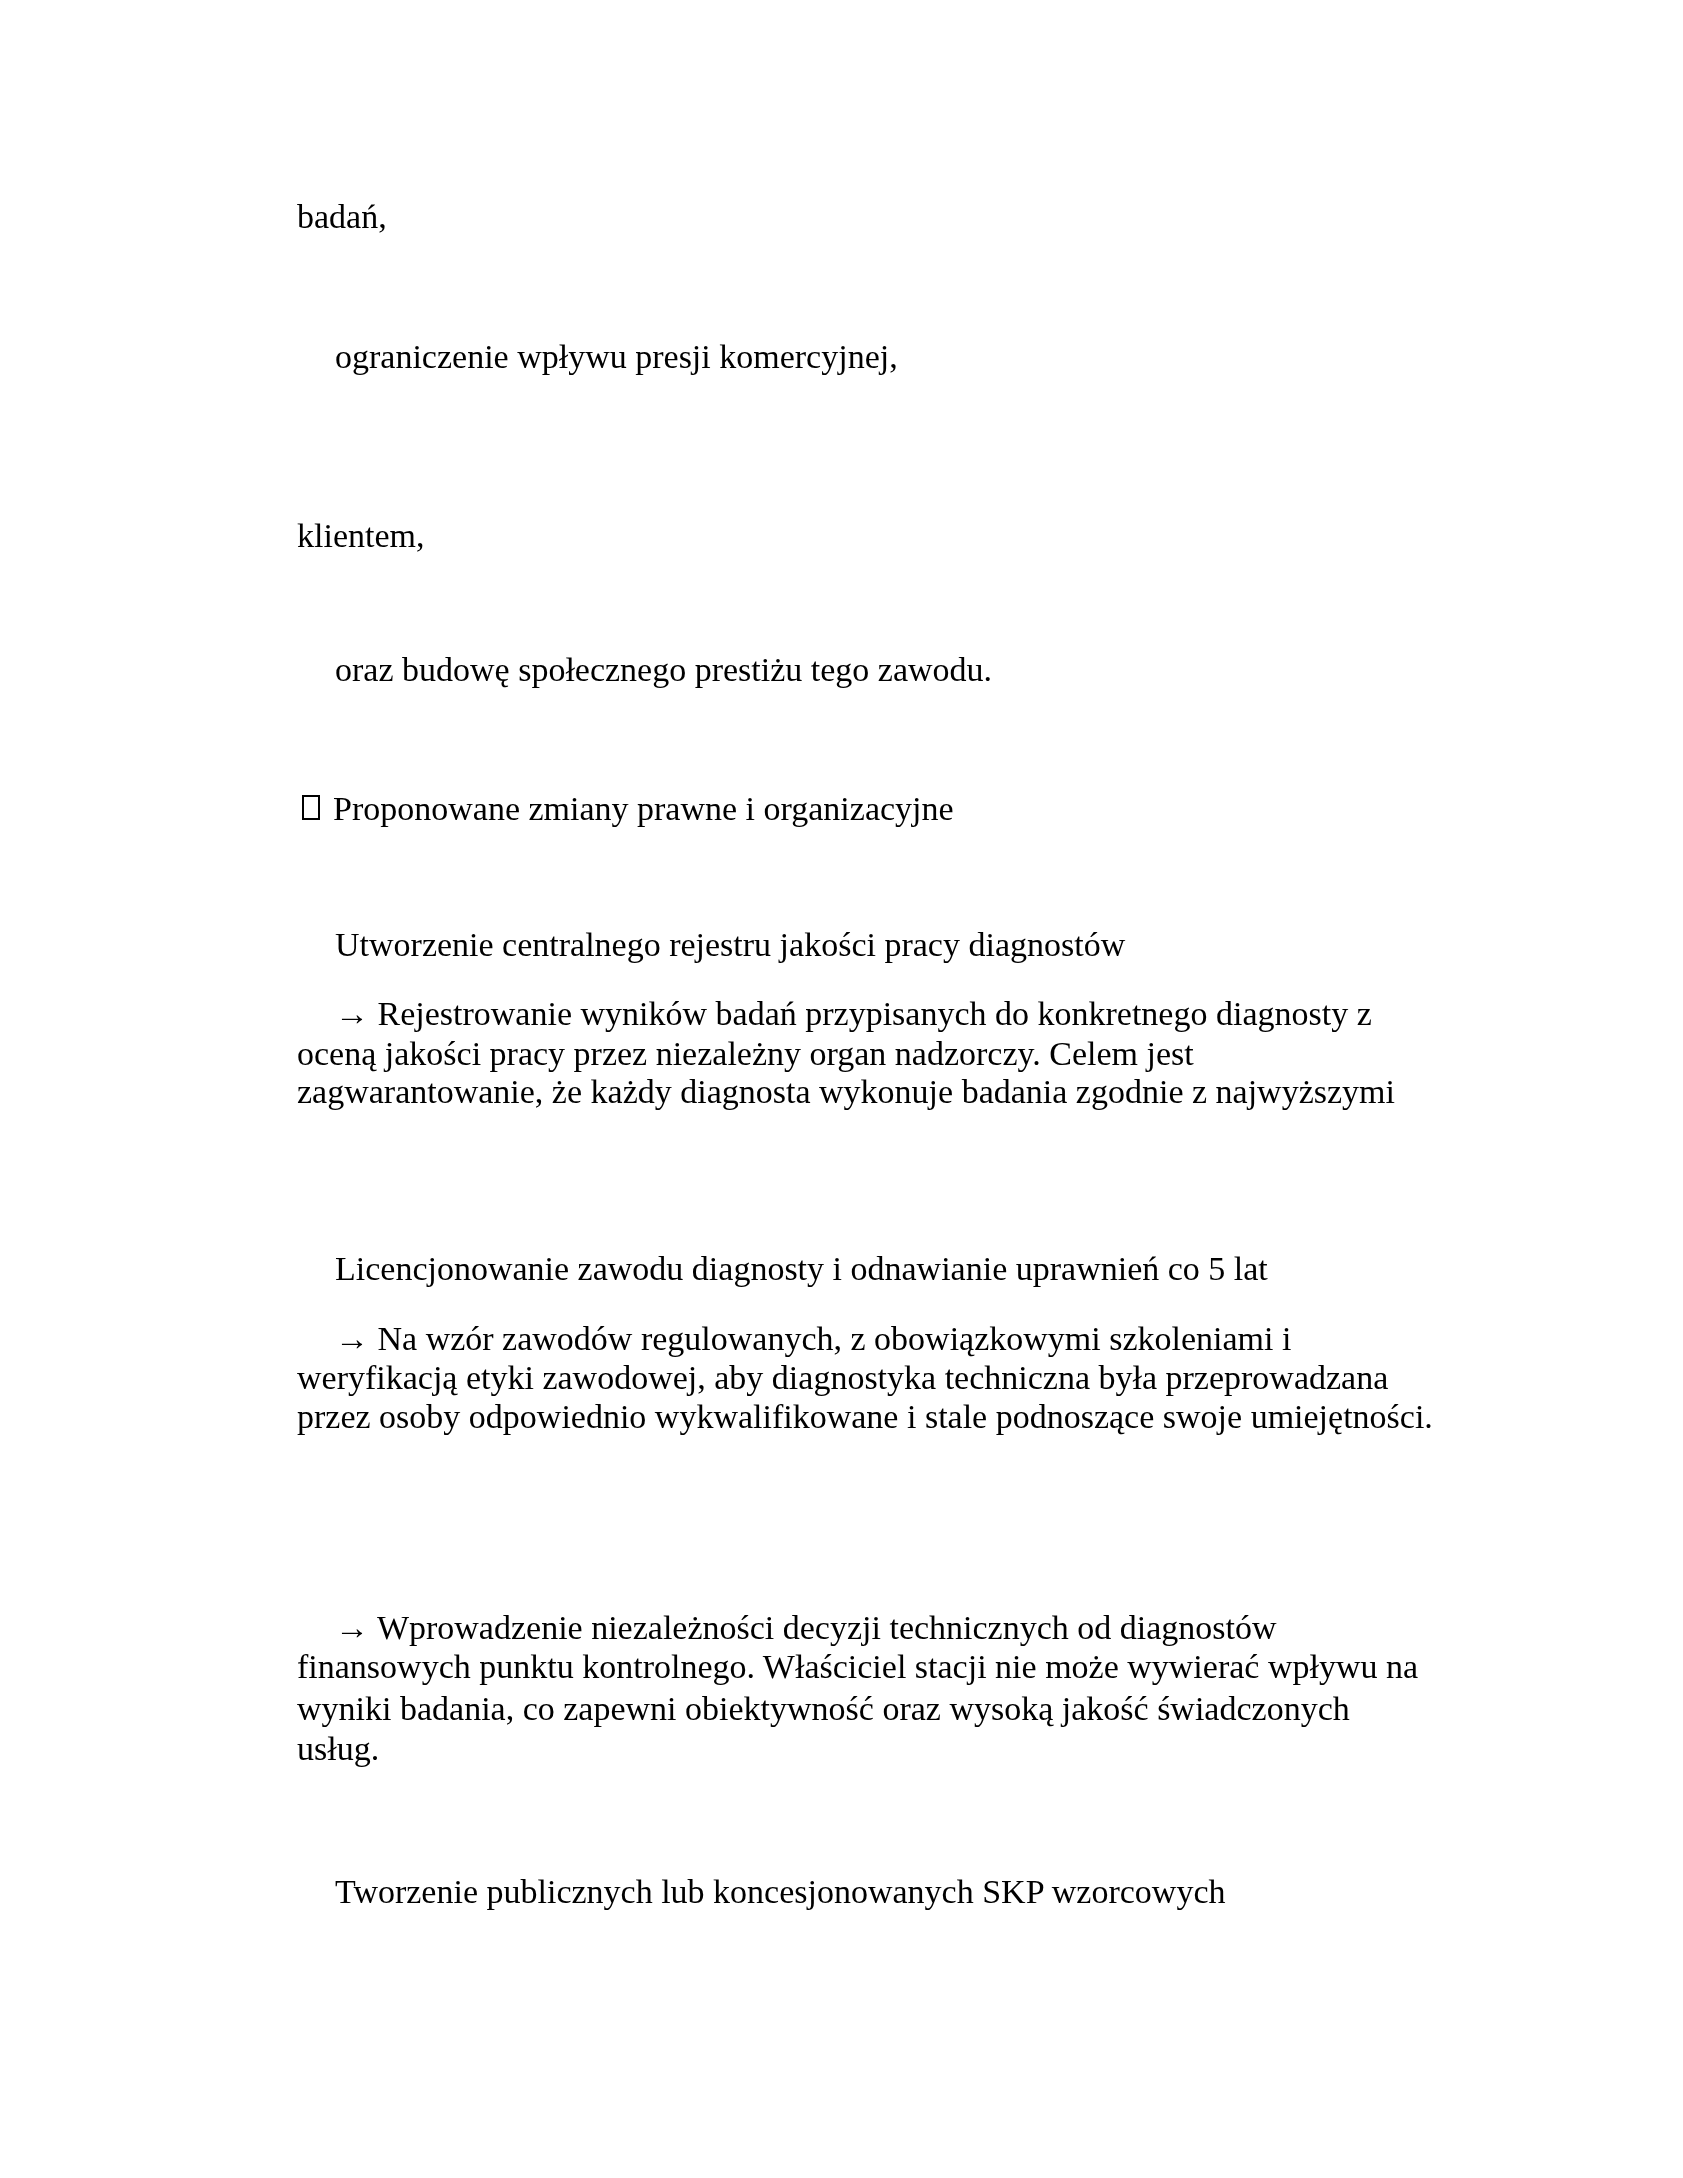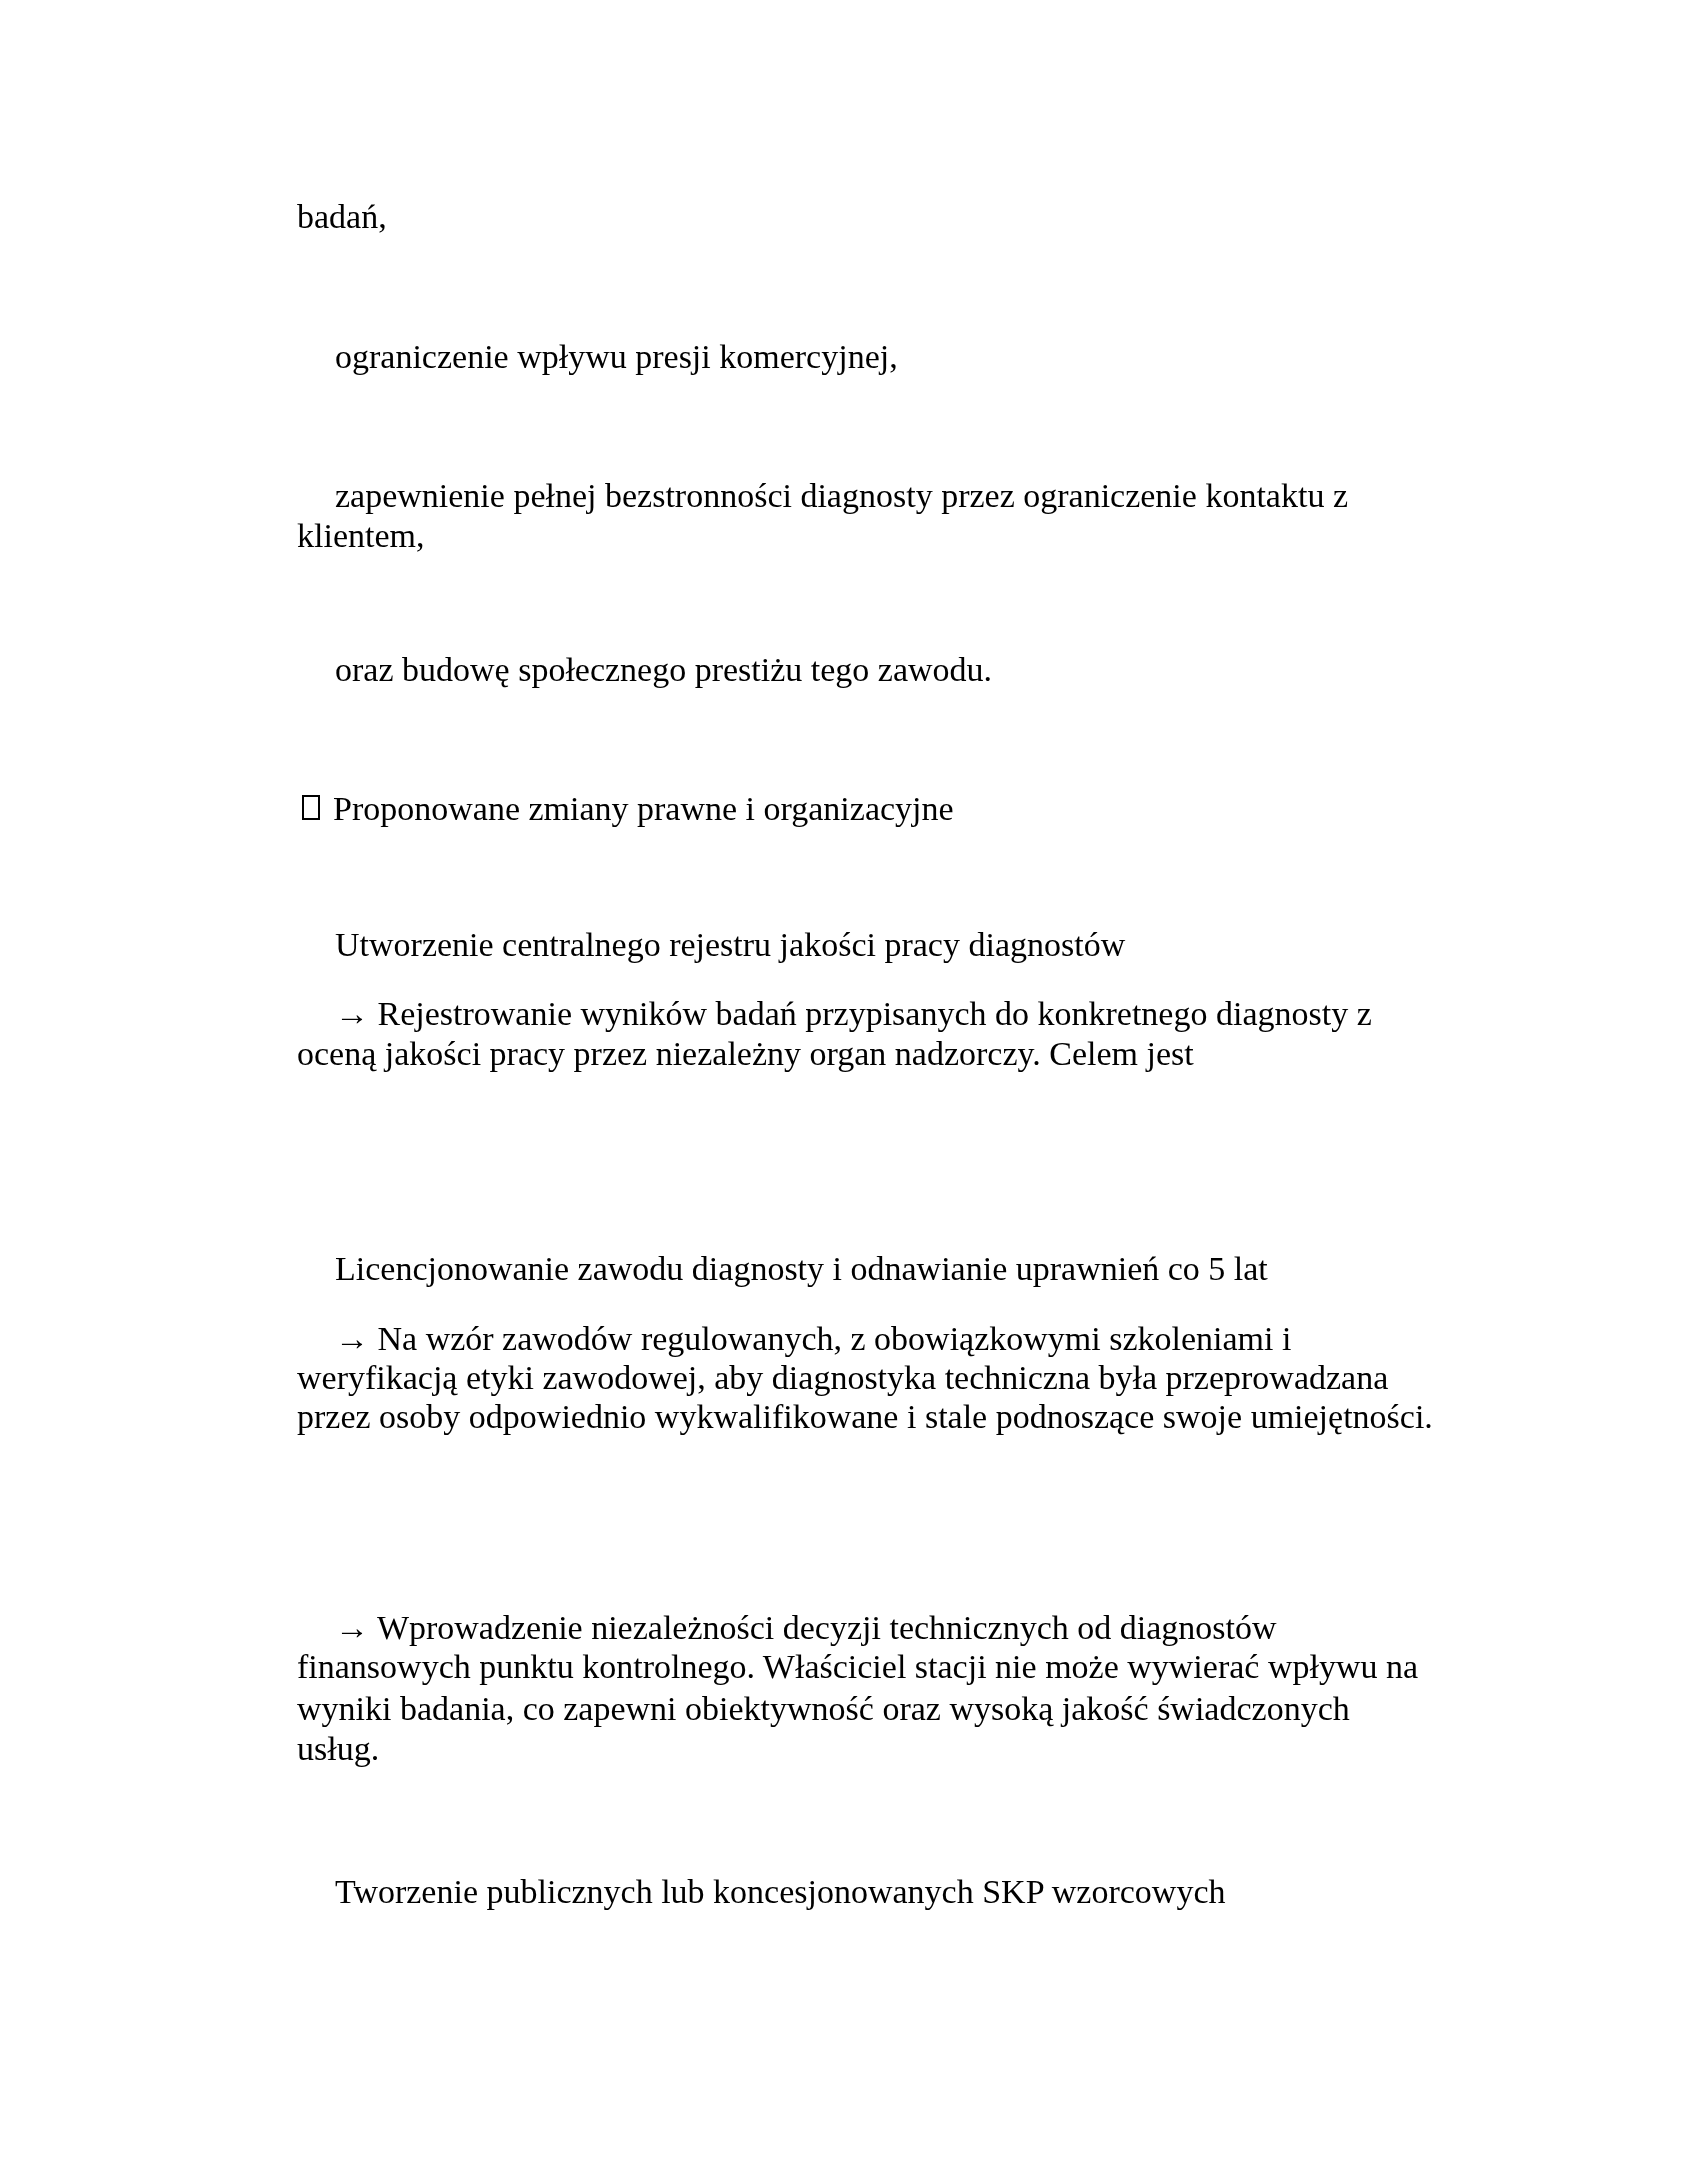--- a/index.html
+++ b/index.html
@@ -34,33 +34,33 @@
 </style>
 </head>
 <body>
 
 <div class="page">
 
   <div class="ln" style="left:297px; top:197px">badań,</div>
 
   <div class="ln" style="left:335px; top:337px">ograniczenie wpływu presji komercyjnej,</div>
 
-  <div class="ln" style="left:335px; top:476px">zapewnienie pełnej bezstronności diagnosty przez ograniczenie kontaktu z</div>
   <div class="ln" style="left:297px; top:516px">klientem,</div>
 
   <div class="ln" style="left:335px; top:650px">oraz budowę społecznego prestiżu tego zawodu.</div>
 
   <div class="ln" style="left:302px; top:789px">
     <span class="glyph-box"></span><span>Proponowane zmiany prawne i organizacyjne</span>
   </div>
 
   <div class="ln" style="left:335px; top:925px">Utworzenie centralnego rejestru jakości pracy diagnostów</div>
 
   <div class="ln" style="left:335px; top:994px">→ Rejestrowanie wyników badań przypisanych do konkretnego diagnosty z</div>
   <div class="ln" style="left:297px; top:1034px">oceną jakości pracy przez niezależny organ nadzorczy. Celem jest</div>
+  <div class="ln" style="left:297px; top:1072px">zagwarantowanie, że każdy diagnosta wykonuje badania zgodnie z najwyższymi</div>
 
   <div class="ln" style="left:335px; top:1249px">Licencjonowanie zawodu diagnosty i odnawianie uprawnień co 5 lat</div>
 
   <div class="ln" style="left:335px; top:1319px">→ Na wzór zawodów regulowanych, z obowiązkowymi szkoleniami i</div>
   <div class="ln" style="left:297px; top:1397px">przez osoby odpowiednio wykwalifikowane i stale podnoszące swoje umiejętności.</div>
   <div class="ln" style="left:297px; top:1358px">weryfikacją etyki zawodowej, aby diagnostyka techniczna była przeprowadzana</div>
 
 
   <div class="ln" style="left:335px; top:1608px">→ Wprowadzenie niezależności decyzji technicznych od diagnostów</div>
   <div class="ln" style="left:297px; top:1689px">wyniki badania, co zapewni obiektywność oraz wysoką jakość świadczonych</div>

